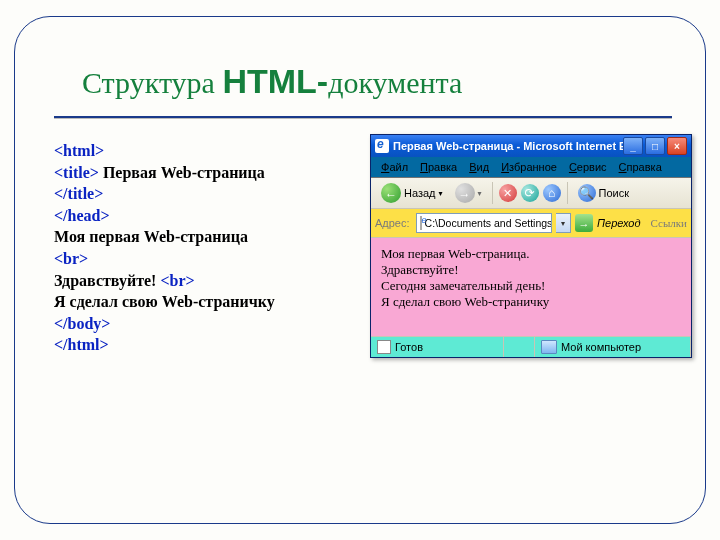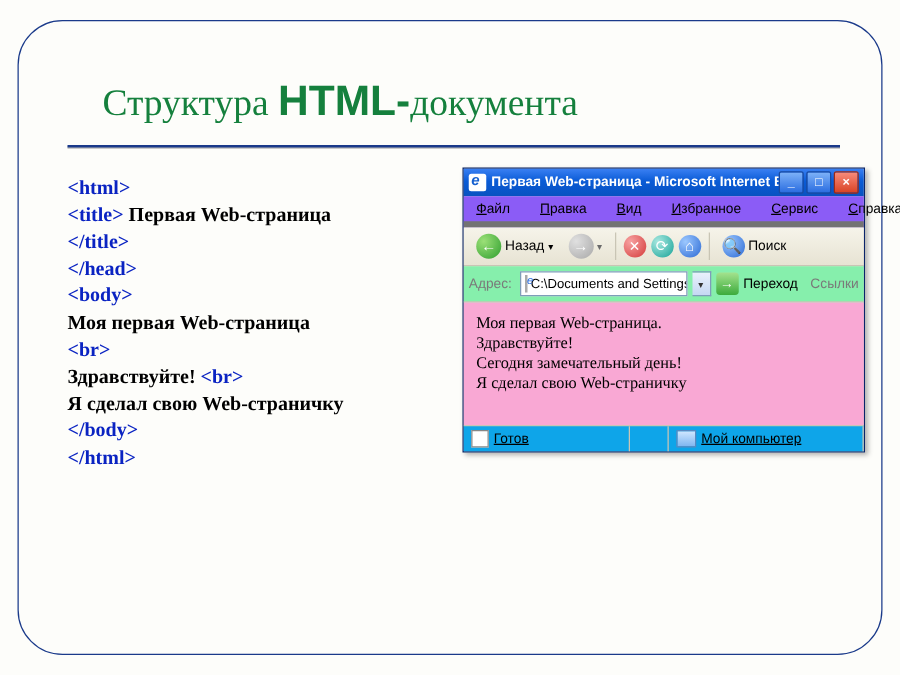--- a/index.html
+++ b/index.html
@@ -73,23 +73,23 @@
   .win-btns { display:flex; gap:2px; }
   .win-btn {
     width: 18px; height: 16px; border-radius: 2px;
     display:flex; align-items:center; justify-content:center;
     font-size: 10px; font-weight:bold; color:#fff;
     background: linear-gradient(to bottom,#7db1f8,#2a6de0);
     border:1px solid #1a4aa0;
   }
   .win-btn.close { background: linear-gradient(to bottom,#f78b7a,#d94325); border-color:#a02a15;}
   .menubar {
-    height: 20px; display:flex; align-items:center; gap:12px;
-    background:#8b5cf6; padding: 0 4px;
-    border-bottom: 5px solid #737373;
+    height: 20px; display:flex; align-items:center; gap:0;
+    background:#0369a1; padding: 0 4px;
+    border-bottom: 1px solid #737373;
   }
   .menu-item { padding: 2px 6px; text-decoration: underline; text-decoration-color: transparent; }
   .menu-item::first-letter { text-decoration: underline; }
   .toolbar {
     height: 30px; display:flex; align-items:center; gap:4px;
     padding: 0 6px;
     background: linear-gradient(to bottom,#f6f4ea,#e7e3d3);
     border-bottom:1px solid #c9c5b5;
   }
   .tb-btn {
@@ -105,46 +105,45 @@
   }
   .circle.green{ background: radial-gradient(circle at 30% 30%, #9be077, #2f9e2f);} 
   .circle.grey{ background: radial-gradient(circle at 30% 30%, #e0e0e0, #a8a8a8);} 
   .circle.red{ background: radial-gradient(circle at 30% 30%, #f7a1a1, #d43a3a);}
   .circle.blue{ background: radial-gradient(circle at 30% 30%, #9cc8ff, #2b69d4);}
   .circle.teal{ background: radial-gradient(circle at 30% 30%, #a8e8e0, #17a398);}
   .sep { width:1px; height:22px; background:#c9c5b5; margin:0 2px; }
   .addrbar {
     height:24px; display:flex; align-items:center; gap:4px;
     padding: 2px 4px;
-    background:#86efac;
+    background:#fde047;
     border-bottom:1px solid #c9c5b5;
   }
   .addr-label { color:#7a7a7a; font-size:11px; margin-right:2px;}
   .addr-input {
     flex:1; height:18px; background:#fff; border:1px solid #7f9db9;
     display:flex; align-items:center; padding:0 3px; gap:3px;
     font-size:10.5px; overflow:hidden; white-space:nowrap;
   }
   .page-ico{width:12px;height:12px;background:#fff;border:1px solid #aaa;position:relative;}
   .page-ico::after{content:"e";font-size:9px;color:#2a6de0;position:absolute;left:1px;top:-2px;font-style:italic;}
   .dd{width:14px;height:18px;background:linear-gradient(to bottom,#eaf1fb,#c5d8f3);border:1px solid #7f9db9;border-left:none;display:flex;align-items:center;justify-content:center;font-size:8px;color:#333;}
   .go-btn{width:18px;height:18px;border-radius:3px;background:linear-gradient(to bottom,#a4e28e,#3cab3c);display:flex;align-items:center;justify-content:center;color:#fff;font-size:11px;}
-  .go-label{font-size:11px;}
+  .go-label{font-size:11px;font-style:italic;}
   .links{color:#7a7a7a;}
   .content {
     background:#f9a8d4; padding:8px 10px 12px 10px;
     font-family: "Times New Roman", serif;
     font-size: 13px; color:#000;
     min-height: 78px;
   }
   .statusbar {
     height:20px; display:flex; align-items:center;
-    background:#0ea5e9; border-top:1px solid #c9c5b5;
+    background:#5eead4; border-top:1px solid #c9c5b5;
     font-size:11px;
-    text-decoration:underline;
   }
   .status-cell { display:flex; align-items:center; gap:4px; padding:0 6px; height:100%; border-right:1px solid #c9c5b5;}
   .status-cell.first{ flex:0 0 120px; }
   .status-cell.stretch{ flex:1; }
   .doc-ico{width:12px;height:12px;background:#fff;border:1px solid #888;}
   .pc-ico{width:14px;height:12px;background:linear-gradient(to bottom,#cfe7ff,#7fb6f0);border:1px solid #5a89c0;border-radius:1px;}
 </style>
 </head>
 <body>
 
@@ -154,21 +153,20 @@
   <span>Структура </span><span class="html">HTML-</span><span>документа</span>
 </div>
 
 <div class="hr"></div>
 
 <div class="code">
   <div><span class="tag">&lt;html&gt;</span></div>
   <div><span class="tag">&lt;title&gt;</span><span> Первая  Web-страница</span></div>
   <div><span class="tag">&lt;/title&gt;</span></div>
   <div><span class="tag">&lt;/head&gt;</span></div>
-  <div><span class="tag">&lt;body&gt;</span></div>
   <div><span>Моя первая Web-страница</span></div>
   <div><span class="tag">&lt;br&gt;</span></div>
   <div><span>Здравствуйте! </span><span class="tag">&lt;br&gt;</span></div>
   <div><span>Я сделал свою Web-страничку</span></div>
   <div><span class="tag">&lt;/body&gt;</span></div>
   <div><span class="tag">&lt;/html&gt;</span></div>
 </div>
 
 <div class="browser">
   <div class="titlebar">
@@ -210,21 +208,21 @@
   </div>
   <div class="addrbar">
     <span class="addr-label">Адрес:</span>
     <div class="addr-input">
       <span class="page-ico"></span>
       <span>C:\Documents and Settings\Роз</span>
     </div>
     <div class="dd">▾</div>
     <div class="go-btn">→</div>
     <span class="go-label">Переход</span>
-    <span class="links" style="margin-left:6px;">Ссылки</span>
+    <span class="links" style="margin-left:6px;font-family:Liberation Serif, serif;">Ссылки</span>
   </div>
   <div class="content">
     <div>Моя первая Web-страница.</div>
     <div>Здравствуйте!</div>
     <div>Сегодня замечательный день!</div>
     <div>Я сделал свою Web-страничку</div>
   </div>
   <div class="statusbar">
     <div class="status-cell first">
       <span class="doc-ico"></span>

